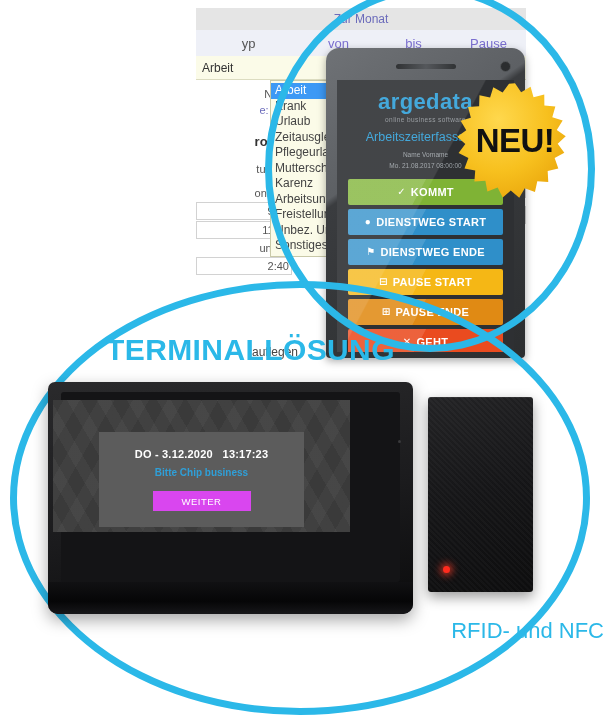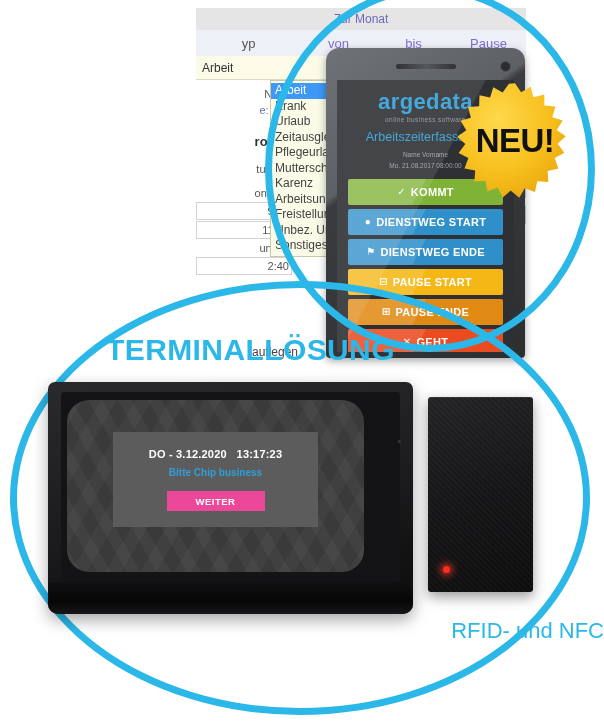--- a/index.html
+++ b/index.html
@@ -91,33 +91,33 @@
             font-size:22px;color:#2bb8e8;}
 
   
   .term{position:absolute;left:48px;top:382px;width:365px;height:232px;}
   .term .body{position:absolute;left:0;top:0;width:365px;height:232px;
               background:linear-gradient(170deg,#2a2a2c 0%,#1b1b1d 55%,#0b0b0c 100%);
               border-radius:7px 7px 10px 10px;
               box-shadow:0 6px 16px rgba(0,0,0,.35);}
   .term .glass{position:absolute;left:13px;top:10px;width:339px;height:190px;
                background:#141416;border-radius:3px;}
-  .term .lcd{position:absolute;left:19px;top:18px;width:297px;height:172px;
+  .term .lcd{position:absolute;left:5px;top:18px;width:297px;height:132px;
              background:
                repeating-linear-gradient(60deg,rgba(255,255,255,.035) 0 12px,rgba(0,0,0,0) 12px 26px),
                repeating-linear-gradient(-60deg,rgba(255,255,255,.03) 0 14px,rgba(0,0,0,0) 14px 30px),
                #3a3a3a;
-             overflow:hidden;border-radius:22px;}
+             overflow:hidden;}
   .term .panel{position:absolute;left:46px;top:32px;width:205px;height:95px;
                background:#5c5c5c;}
   .term .dt{color:#fff;font-size:11px;font-weight:bold;text-align:center;margin-top:16px;
             letter-spacing:.2px;}
   .term .hint{color:#2f9fd8;font-size:10px;text-align:center;margin-top:7px;font-weight:bold;}
-  .term .weiter{margin:13px auto 4px;width:98px;height:20px;background:#ec4899;
-                color:#fff;font-size:9.5px;font-weight:bold;display:flex;
+  .term .weiter{margin:13px auto 4px;width:98px;height:20px;background:#d946ef;
+                color:#fff;font-size:9.5px;font-weight:normal;display:flex;
                 align-items:center;justify-content:center;letter-spacing:.5px;}
   .term .foot{position:absolute;left:0;top:200px;width:365px;height:32px;
               background:linear-gradient(180deg,#111113 0%,#060607 60%,#17171a 100%);
               border-radius:0 0 10px 10px;}
   .term .dot{position:absolute;right:12px;top:58px;width:3px;height:3px;border-radius:50%;
              background:#3a3a3c;}
 
   .reader{position:absolute;left:428px;top:397px;width:105px;height:195px;
           background:
             repeating-linear-gradient(45deg,rgba(255,255,255,.022) 0 2px,rgba(0,0,0,.03) 2px 4px),

